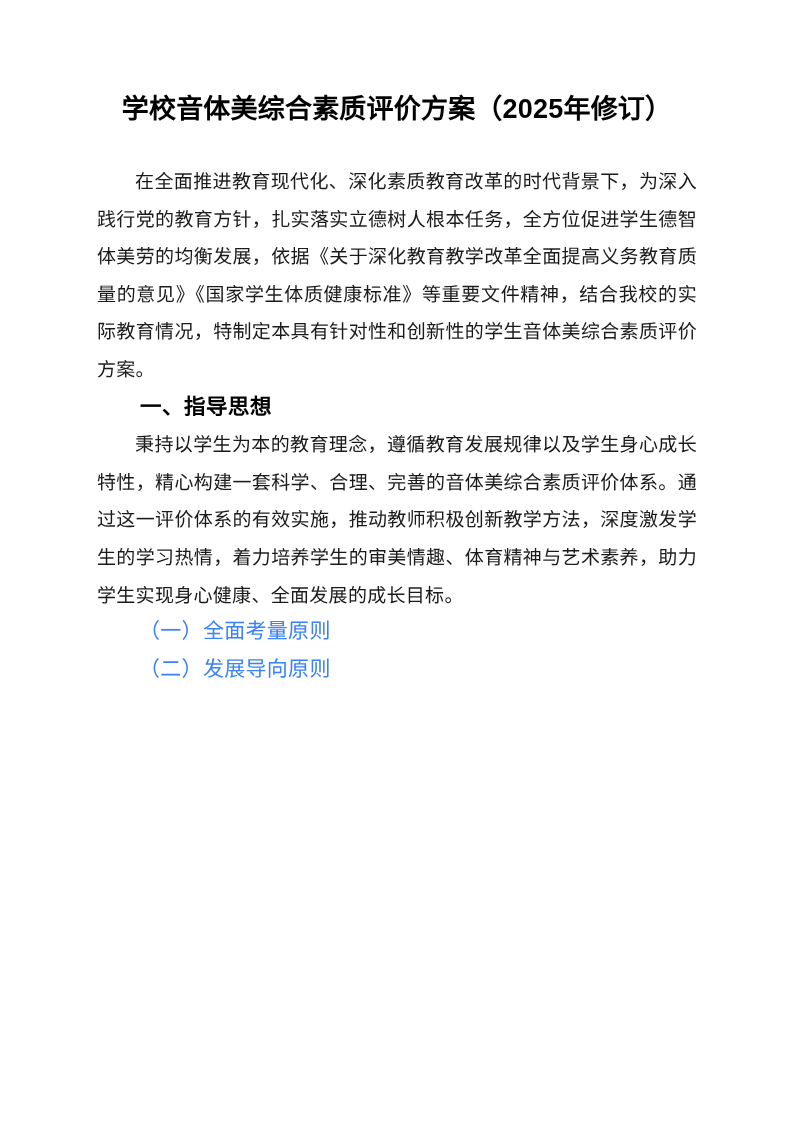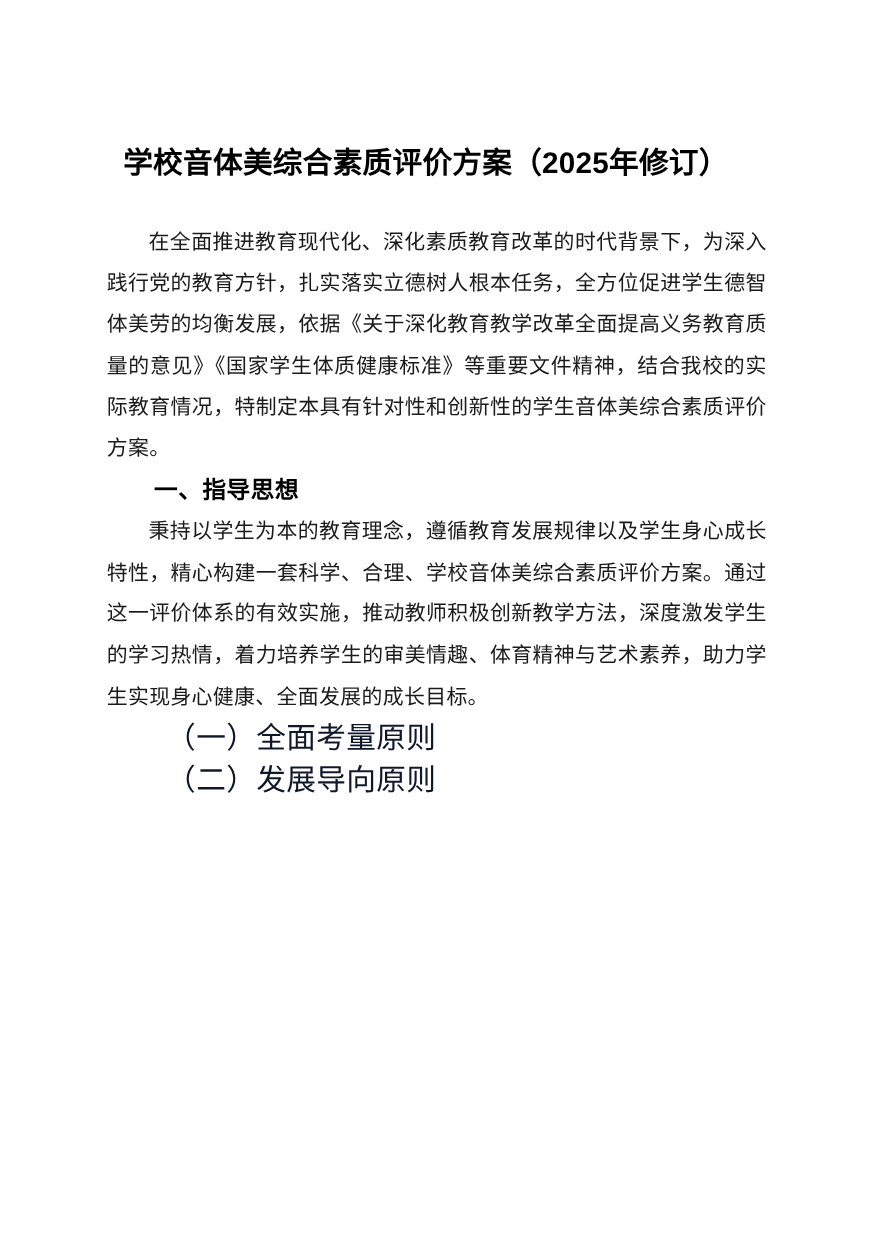--- a/index.html
+++ b/index.html
@@ -25,22 +25,23 @@
     top: 0;
     width: 600px;
   }
 
   .doc-title {
     font-family: "Liberation Sans", "DejaVu Sans", sans-serif;
     font-weight: bold;
     font-size: 27px;
     line-height: 34px;
     color: #000000;
-    margin: 15px;
-    padding-top: 116px;
+    text-align: center;
+    margin: 0;
+    padding-top: 92px;
     letter-spacing: 0.2px;
     white-space: nowrap;
   }
 
   .para {
     font-family: "Liberation Serif", "DejaVu Serif", serif;
     font-size: 19px;
     line-height: 37.6px;
     color: #1a1a1a;
     margin: 0;
@@ -55,41 +56,41 @@
     font-weight: bold;
     font-size: 21.5px;
     line-height: 37.6px;
     color: #000000;
     margin: 0;
     text-indent: 2em;
     letter-spacing: 0.5px;
   }
 
   .subheading {
-    font-family: Liberation Serif, serif;
+    font-family: Liberation Mono, monospace;
     font-weight: normal;
-    font-size: 27px;
+    font-size: 21px;
     line-height: 37.6px;
-    color: #0f172a;
+    color: #3b82f6;
     margin: 0;
     text-indent: 2em;
     letter-spacing: 0.3px;
   }
 
   .first-para {
     margin-top: 37px;
   }
 </style>
 </head>
 <body>
 
 <div class="page">
   <div class="doc-body">
     <h1 class="doc-title">学校音体美综合素质评价方案（2025年修订）</h1>
     <div id="blocks">
         <p class="para first-para">在全面推进教育现代化、深化素质教育改革的时代背景下，为深入践行党的教育方针，扎实落实立德树人根本任务，全方位促进学生德智体美劳的均衡发展，依据《关于深化教育教学改革全面提高义务教育质量的意见》《国家学生体质健康标准》等重要文件精神，结合我校的实际教育情况，特制定本具有针对性和创新性的学生音体美综合素质评价方案。</p>
         <p class="heading">一、指导思想</p>
-        <p class="para">秉持以学生为本的教育理念，遵循教育发展规律以及学生身心成长特性，精心构建一套科学、合理、学校音体美综合素质评价方案。通过这一评价体系的有效实施，推动教师积极创新教学方法，深度激发学生的学习热情，着力培养学生的审美情趣、体育精神与艺术素养，助力学生实现身心健康、全面发展的成长目标。</p>
+        <p class="para">秉持以学生为本的教育理念，遵循教育发展规律以及学生身心成长特性，精心构建一套科学、合理、完善的音体美综合素质评价体系。通过这一评价体系的有效实施，推动教师积极创新教学方法，深度激发学生的学习热情，着力培养学生的审美情趣、体育精神与艺术素养，助力学生实现身心健康、全面发展的成长目标。</p>
         <p class="subheading">（一）全面考量原则</p>
         <p class="subheading">（二）发展导向原则</p>
       </div>
   </div>
 </div>
 
 </body></html>

